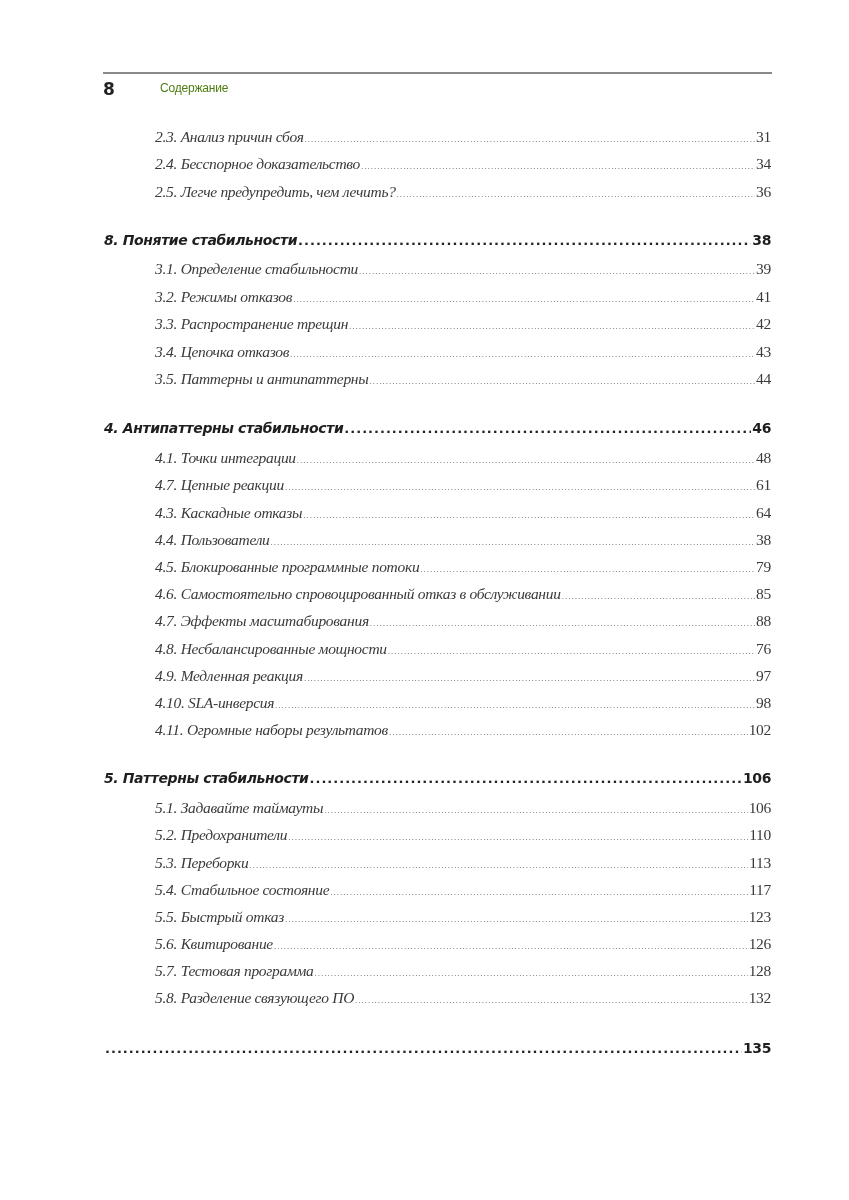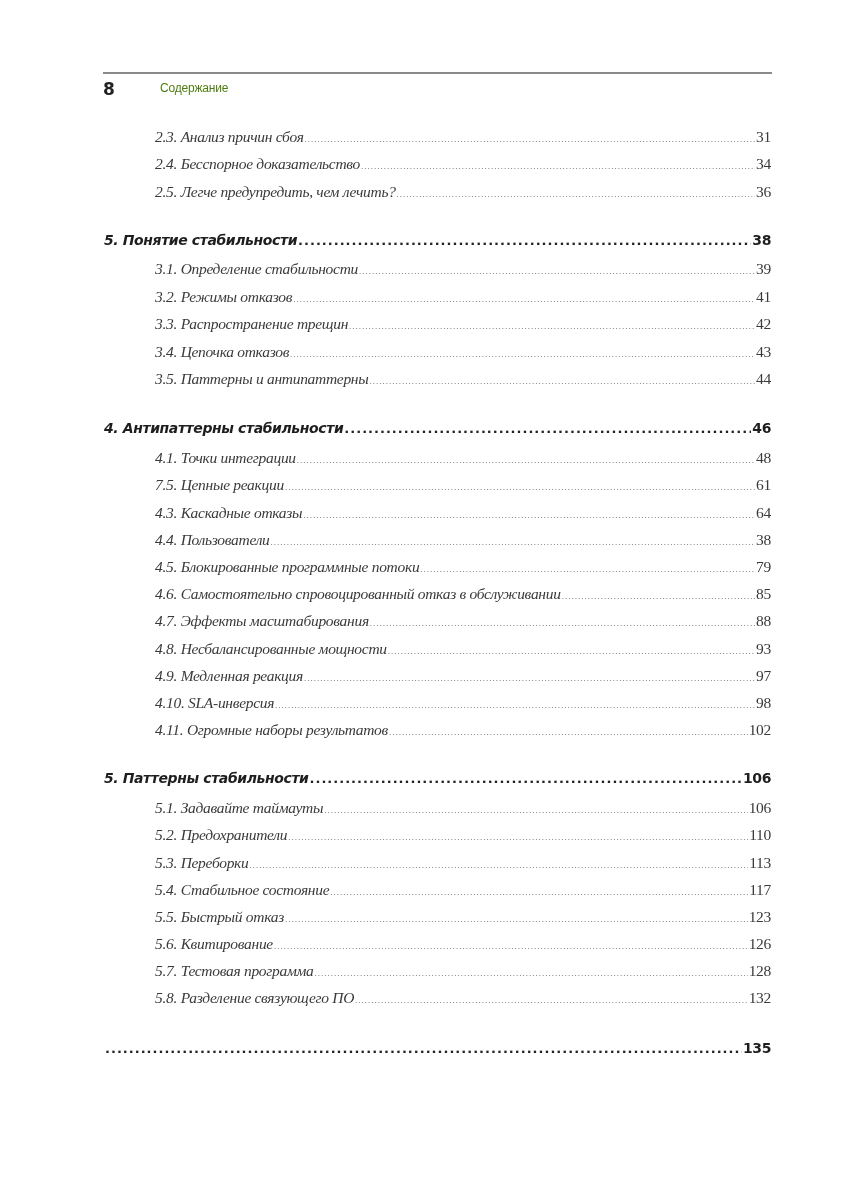--- a/index.html
+++ b/index.html
@@ -39,21 +39,21 @@
         <span class="dots"></span>
         <span class="p">34</span>
       </div>
     <div class="entry sub" style="top:183px">
         <span class="t">2.5. Легче предупредить, чем лечить?</span>
         <span class="dots"></span>
         <span class="p">36</span>
       </div>
 
     <div class="entry chap" style="top:232px">
-        <span class="t">5. Понятие стабильности</span>
+        <span class="t">8. Понятие стабильности</span>
         <span class="dots"></span>
         <span class="p">38</span>
       </div>
     <div class="entry sub" style="top:260px">
         <span class="t">3.1. Определение стабильности</span>
         <span class="dots"></span>
         <span class="p">39</span>
       </div>
     <div class="entry sub" style="top:288px">
         <span class="t">3.2. Режимы отказов</span>
@@ -80,21 +80,21 @@
         <span class="t">4. Антипаттерны стабильности</span>
         <span class="dots"></span>
         <span class="p">46</span>
       </div>
     <div class="entry sub" style="top:449px">
         <span class="t">4.1. Точки интеграции</span>
         <span class="dots"></span>
         <span class="p">48</span>
       </div>
     <div class="entry sub" style="top:476px">
-        <span class="t">7.5. Цепные реакции</span>
+        <span class="t">4.7. Цепные реакции</span>
         <span class="dots"></span>
         <span class="p">61</span>
       </div>
     <div class="entry sub" style="top:504px">
         <span class="t">4.3. Каскадные отказы</span>
         <span class="dots"></span>
         <span class="p">64</span>
       </div>
     <div class="entry sub" style="top:531px">
         <span class="t">4.4. Пользователи</span>
@@ -112,21 +112,21 @@
         <span class="p">85</span>
       </div>
     <div class="entry sub" style="top:612px">
         <span class="t">4.7. Эффекты масштабирования</span>
         <span class="dots"></span>
         <span class="p">88</span>
       </div>
     <div class="entry sub" style="top:640px">
         <span class="t">4.8. Несбалансированные мощности</span>
         <span class="dots"></span>
-        <span class="p">93</span>
+        <span class="p">76</span>
       </div>
     <div class="entry sub" style="top:667px">
         <span class="t">4.9. Медленная реакция</span>
         <span class="dots"></span>
         <span class="p">97</span>
       </div>
     <div class="entry sub" style="top:694px">
         <span class="t">4.10. SLA-инверсия</span>
         <span class="dots"></span>
         <span class="p">98</span>

